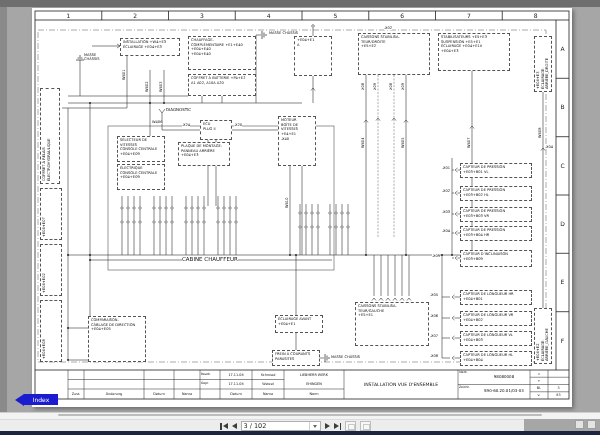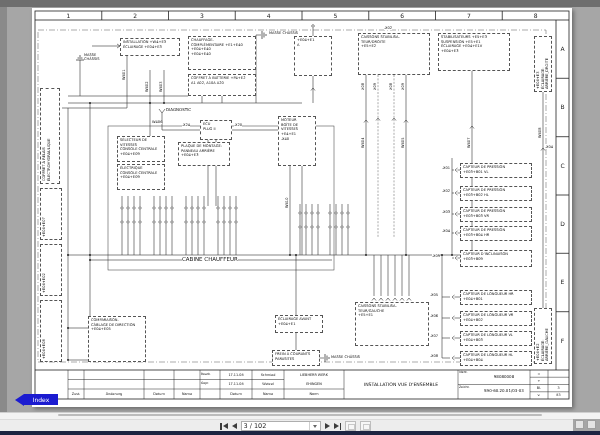--- a/index.html
+++ b/index.html
@@ -19,21 +19,21 @@
   .tbc{position:absolute;font-size:3.4px;line-height:1.2;display:flex;align-items:center;justify-content:center;text-align:center;overflow:hidden}
   .tbc.small{font-size:3px;justify-content:flex-start;padding-left:1px}
   .tbc.big{font-size:4.6px}
   .tbc.val{font-size:4px}
   
   #indexbtn{position:absolute;left:24px;top:394px;width:34px;height:11px;background:#1b1bd0;color:#fff;font-size:6px;display:flex;align-items:center;justify-content:center;cursor:pointer}
   #indexbtn::before{content:"";position:absolute;left:-9px;top:-0.5px;border-top:6px solid transparent;border-bottom:6px solid transparent;border-right:9px solid #1b1bd0}
   
   #scrollstrip{position:absolute;left:0;top:412px;width:600px;height:7px;background:#f3f3f3;border-top:1px solid #cfcfcf}
   #hscroll{position:absolute;left:58px;top:414px;width:484px;height:2px;background:#bcbcbc;border-radius:1px}
-  #toolbar{position:absolute;left:0;top:419px;width:573px;height:12px;background:#ededed;border-top:1px solid #dcdcdc}
+  #toolbar{position:absolute;left:0;top:419px;width:524px;height:12px;background:#ededed;border-top:1px solid #dcdcdc}
   #navgroup{position:absolute;left:220px;top:0;height:12px;display:flex;align-items:center;gap:4px}
   .navbtn{height:10px;display:flex;align-items:center;justify-content:center;gap:1px;cursor:pointer}
   .tri-l{width:0;height:0;border-top:3.5px solid transparent;border-bottom:3.5px solid transparent;border-right:5px solid #3c3c3c}
   .tri-r{width:0;height:0;border-top:3.5px solid transparent;border-bottom:3.5px solid transparent;border-left:5px solid #3c3c3c}
   .bar{width:1.5px;height:7px;background:#3c3c3c}
   #pagebox{width:80px;height:10px;background:#fff;border:1px solid #aeaeae;display:flex;align-items:center;font-size:6.5px;padding:0 2px;color:#222}
   #pagebox .dd{margin-left:auto;border-left:1px solid #cfcfcf;padding:0 1px 0 3px;height:8px;display:flex;align-items:center}
   .ddtri{width:0;height:0;border-left:2.5px solid transparent;border-right:2.5px solid transparent;border-top:3px solid #666}
   .viewicon{width:11px;height:10px;border:1px solid #bdbdbd;background:#f7f7f7;position:relative;cursor:pointer}
   .viewicon::after{content:"";position:absolute;left:2px;top:2px;width:5px;height:4px;border:1px solid #c9c9c9}

